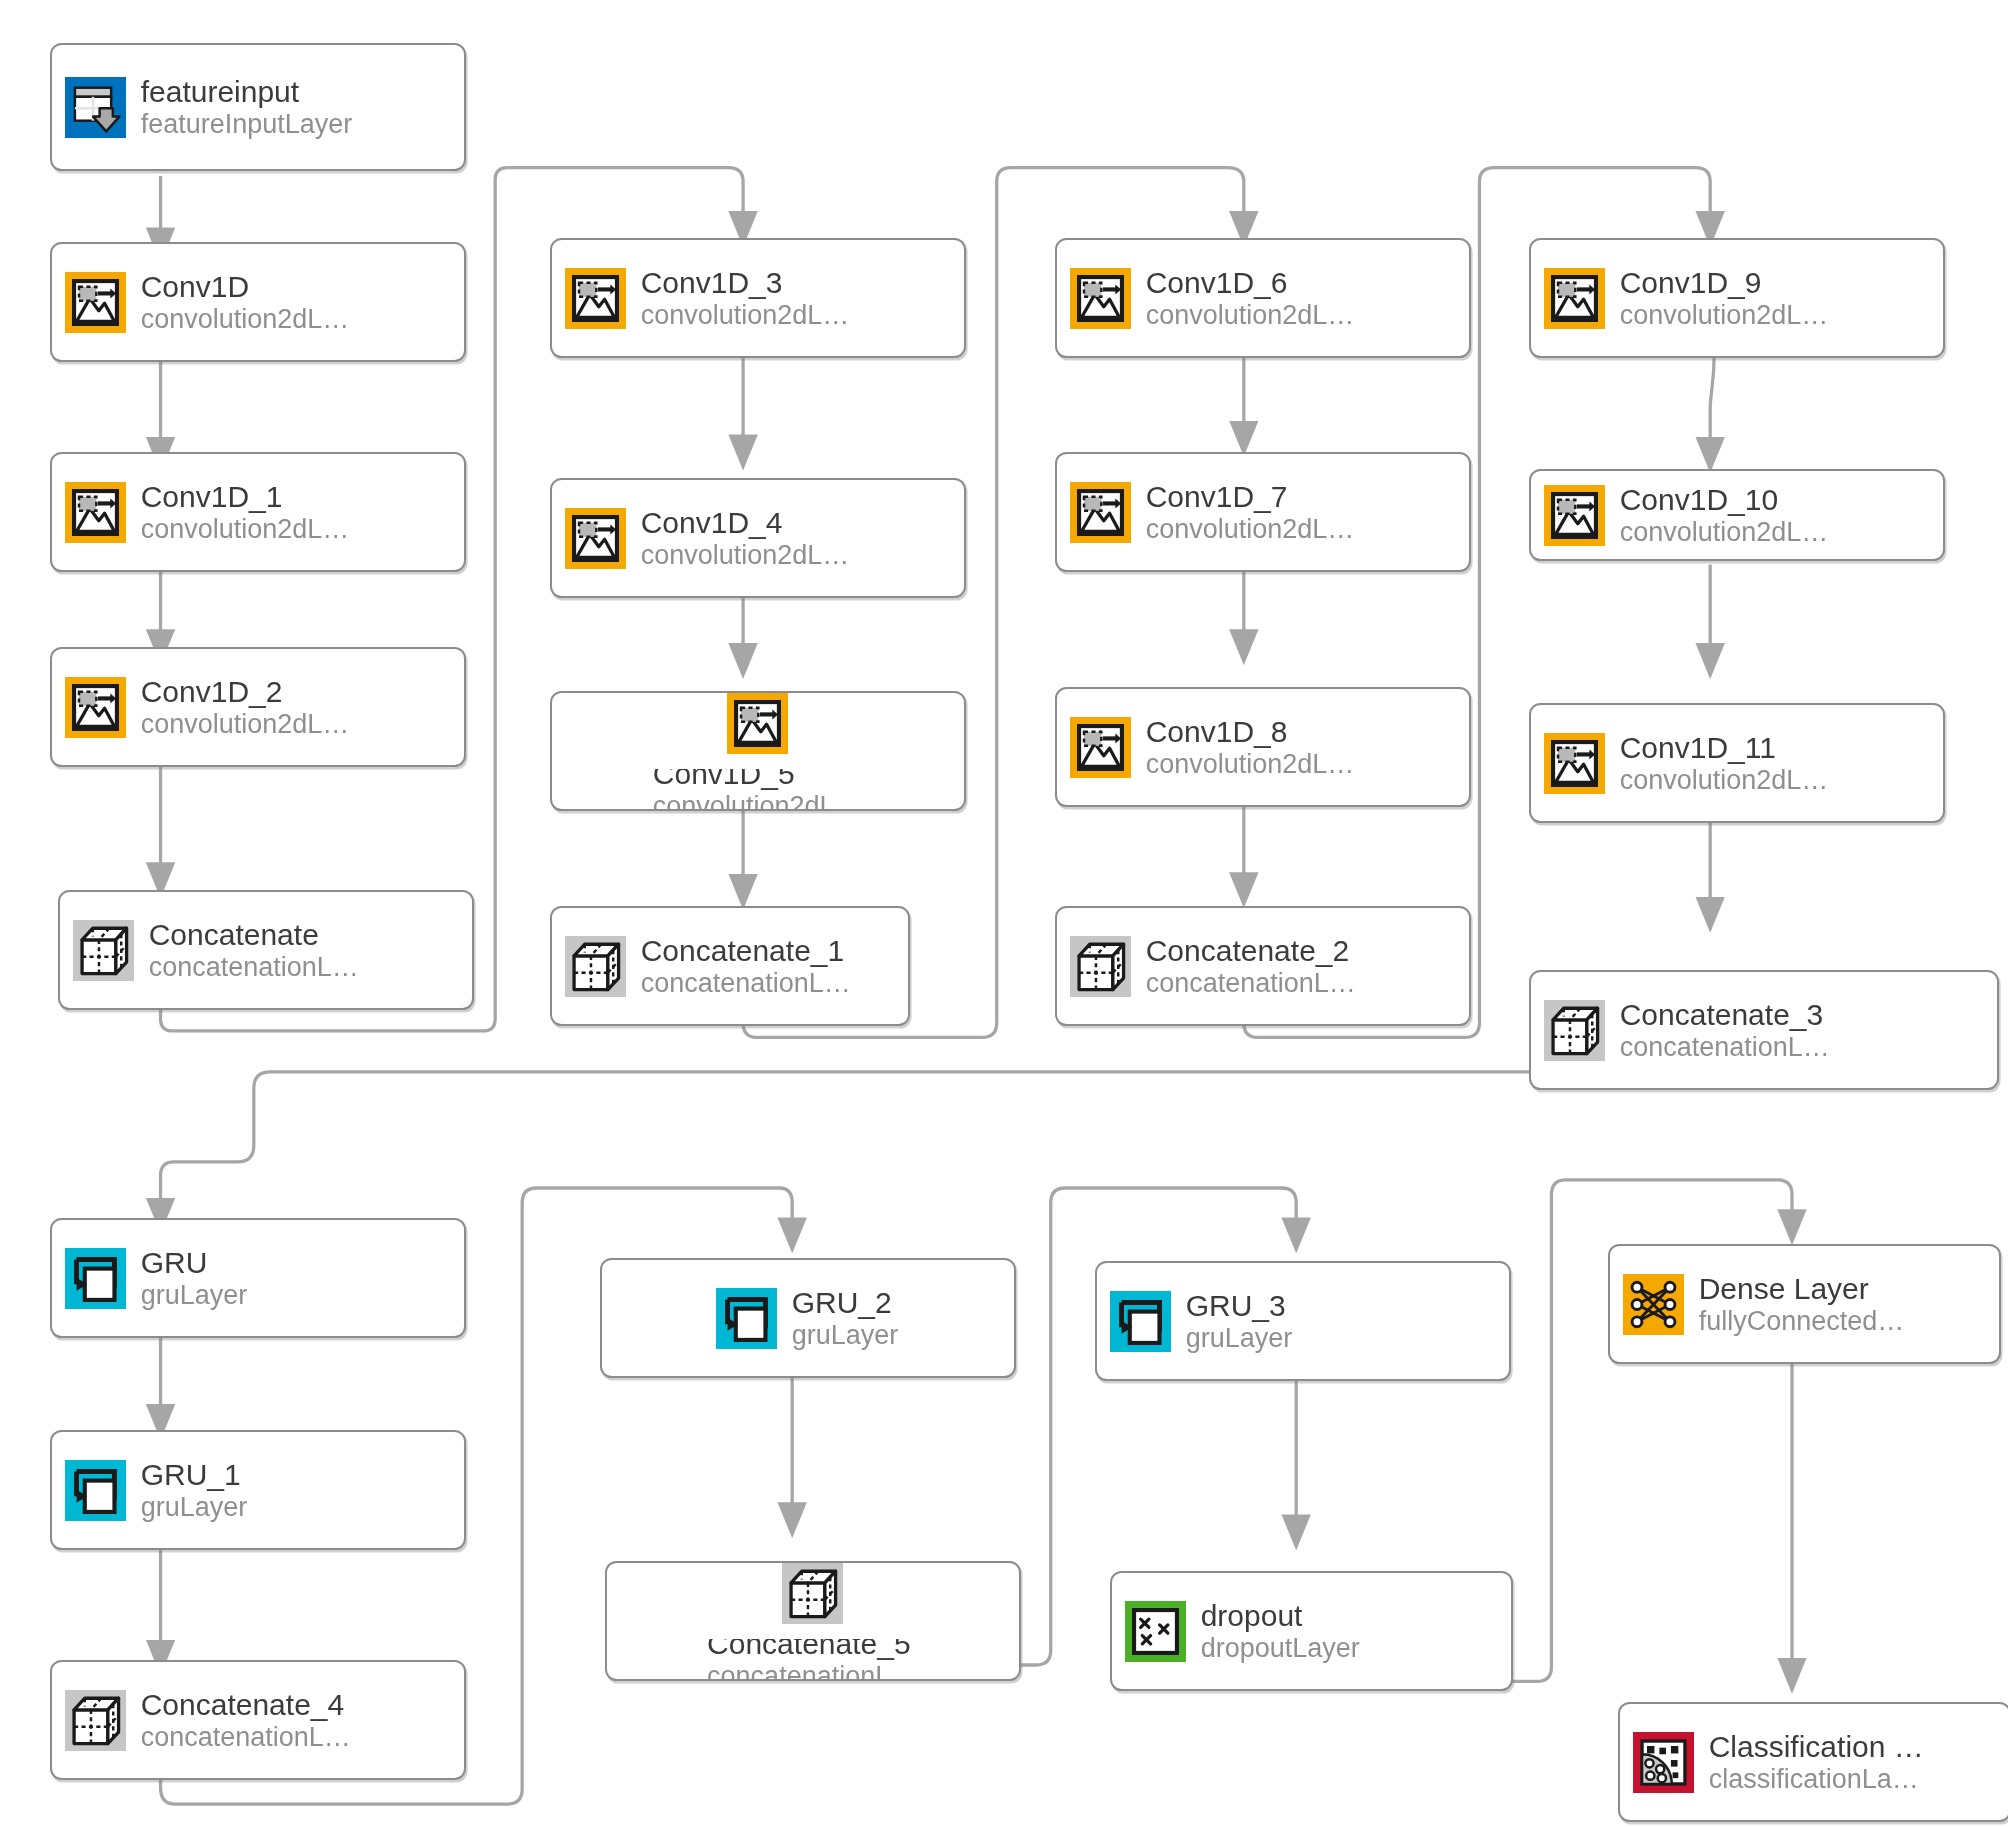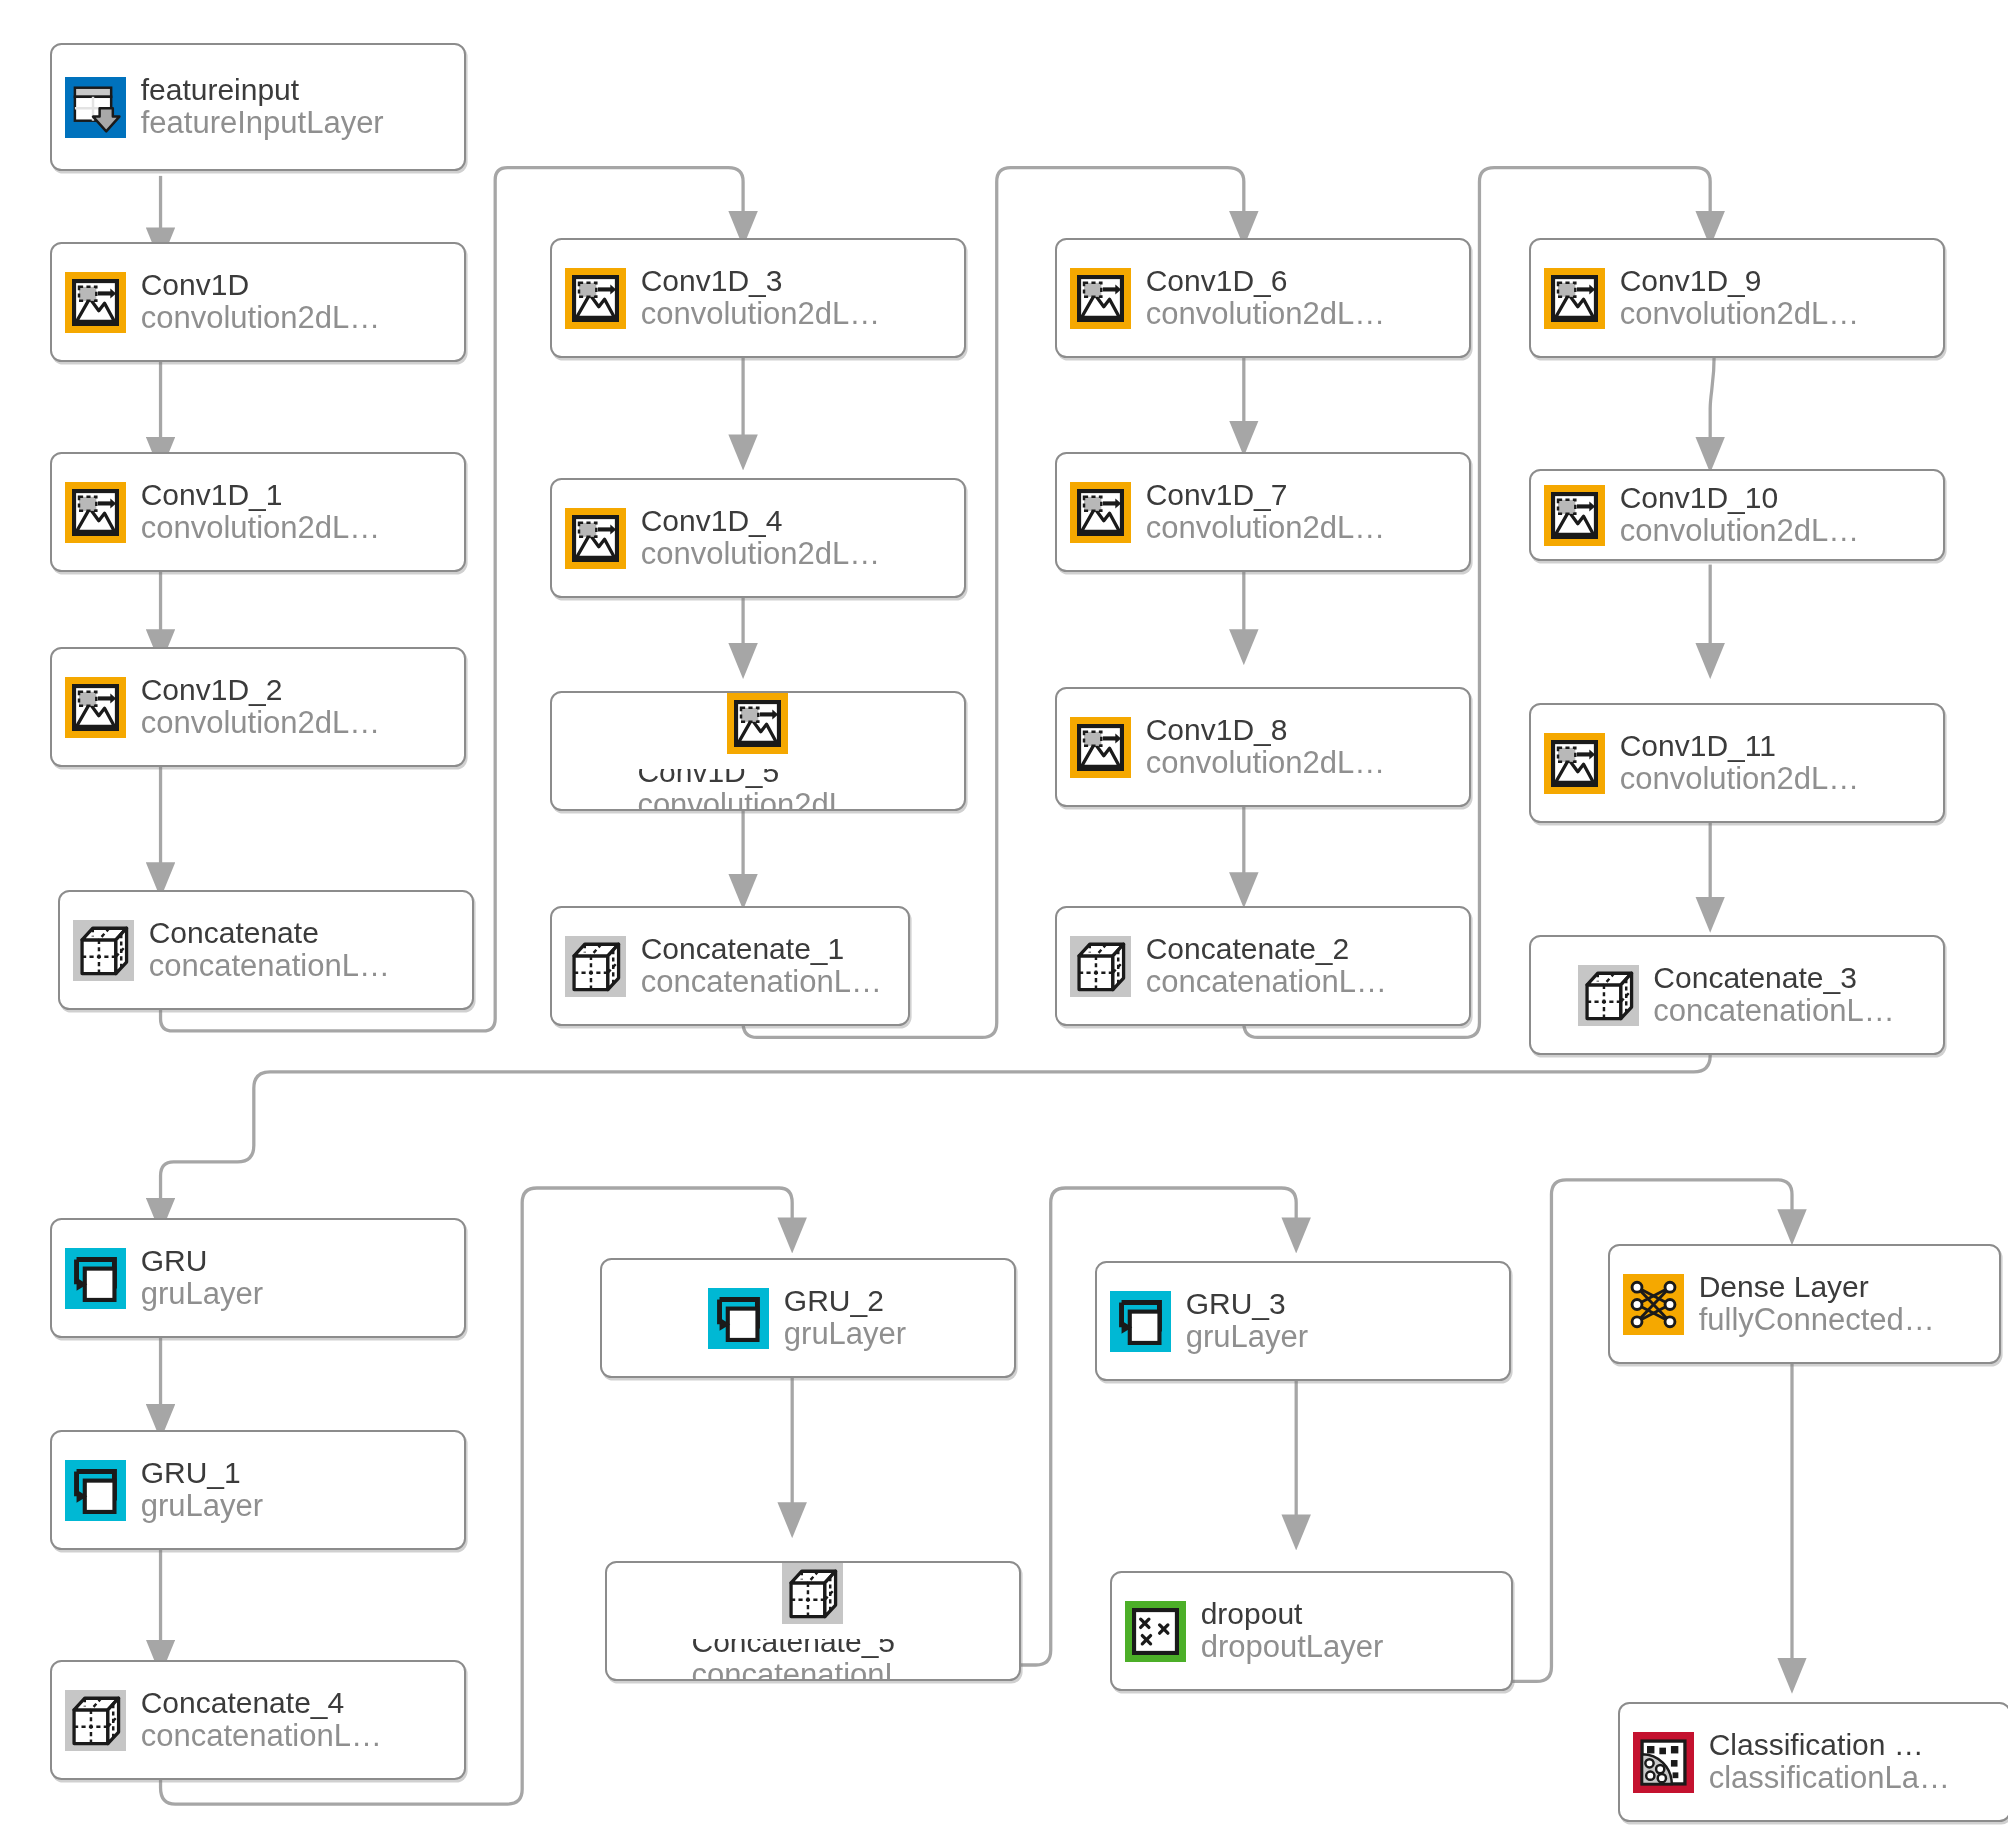--- a/index.html
+++ b/index.html
@@ -6,21 +6,21 @@
   body{font-family:"Liberation Sans","DejaVu Sans",sans-serif;}
   #canvas{position:relative;width:2009px;height:1827px;background:#fff;overflow:hidden;}
   #edges{position:absolute;left:0;top:0;width:2009px;height:1827px;pointer-events:none;}
 
   .node{position:absolute;box-sizing:border-box;background:#fff;border:2.5px solid #8c8c8c;
         border-radius:11.5px;display:flex;align-items:center;padding:0 14.7px 0 13px;gap:14.7px;
         box-shadow:1.6px 2.5px 0 rgba(120,120,120,.35);}
   .ico{flex:0 0 auto;width:61px;height:61px;position:relative;}
   .labels{display:flex;flex-direction:column;justify-content:center;line-height:1.12;overflow:hidden;}
   .t1{font-size:30px;color:#3b3b3b;white-space:nowrap;}
-  .t2{font-size:31px;color:#8f8f8f;white-space:nowrap;}
+  .t2{font-size:27px;color:#8f8f8f;white-space:nowrap;}
 
   
   .ico svg{display:block;width:61px;height:61px;}
 </style>
 </head>
 <body>
 
 <div id="canvas">
   <svg id="edges" viewBox="0 0 2455 2233">
     <defs>
@@ -344,21 +344,21 @@
         <rect x="17" y="18" width="21" height="17" fill="#b8b8b8" stroke="#1a1a1a" stroke-width="3" stroke-dasharray="5,4"></rect>
         <line x1="40" y1="26" x2="57" y2="26" stroke="#1a1a1a" stroke-width="5"></line>
         <path d="M55,20 L62,26 L55,32 Z" fill="#1a1a1a"></path>
       </svg>
       </div>
       <div class="labels">
         <div class="t1">Conv1D_11</div>
         <div class="t2">convolution2dL…</div>
       </div>
     </div>
-    <div class="node" style="left: 1529px; top: 935px; width: 416px; height: 120px; justify-content: center;">
+    <div class="node" style="left: 1529px; top: 970px; width: 470px; height: 120px;">
       <div class="ico">
         <svg viewBox="0 0 74 74">
         <rect x="0" y="0" width="74" height="74" fill="#c6c6c6"></rect>
         <g stroke="#1a1a1a" stroke-width="4" fill="#fff" stroke-linejoin="round">
           <path d="M11,24 L52,24 L52,65 L11,65 Z"></path>
           <path d="M11,24 L24,10 L65,10 L52,24 Z"></path>
           <path d="M52,24 L65,10 L65,51 L52,65 Z"></path>
         </g>
         <g stroke="#1a1a1a" stroke-width="3" fill="none" stroke-dasharray="5,4">
           <line x1="31.5" y1="24" x2="31.5" y2="65"></line>

